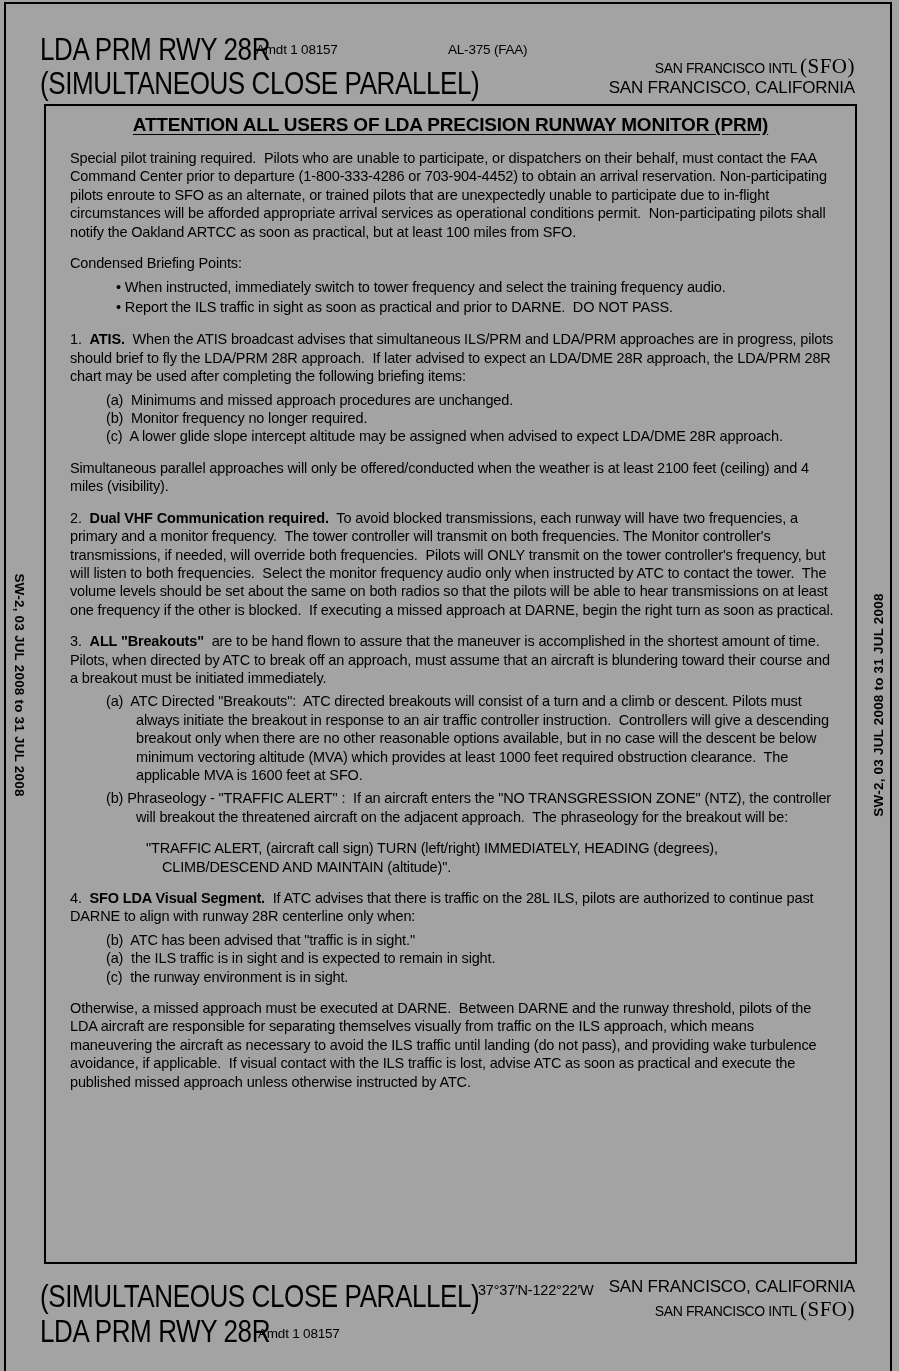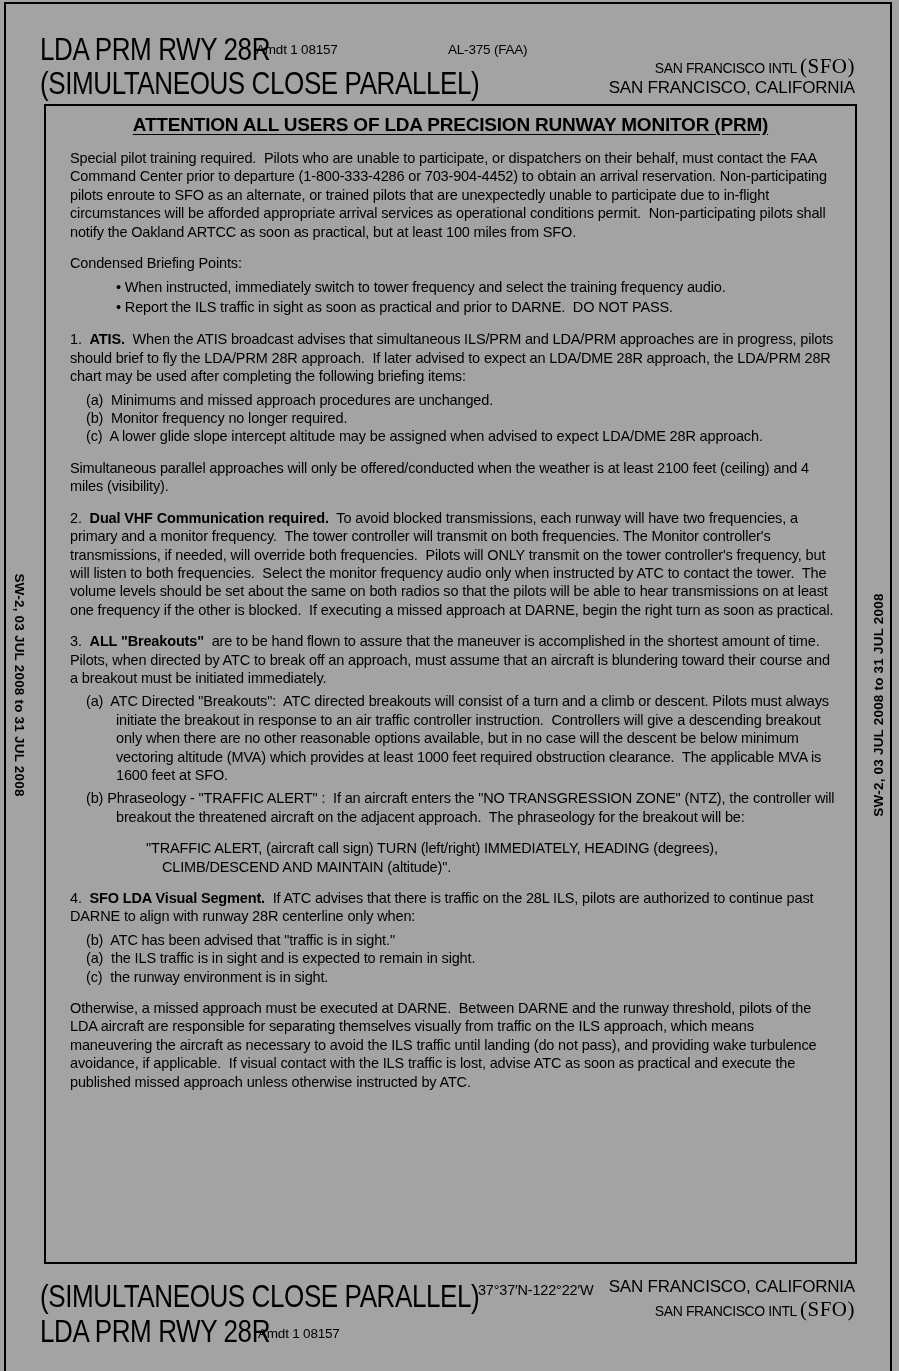--- a/index.html
+++ b/index.html
@@ -37,21 +37,21 @@
     text-decoration:underline;text-underline-offset:3px;
   }
   .doc{
     margin-top:12px;padding:0 20px 0 24px;
     font-size:14.5px;line-height:18.4px;letter-spacing:-0.15px;
   }
   .doc span.run{white-space:pre-wrap;}
   .block{margin-top:13px;}
   .block.list{margin-top:5px;}
   .bullet-item{margin-left:46px;padding-left:14px;text-indent:-14px;line-height:20px;}
-  .alpha-item{margin-left:16px;padding-left:30px;text-indent:-30px;}
+  .alpha-item{margin-left:36px;padding-left:30px;text-indent:-30px;}
   .quote{margin-left:76px;padding-left:16px;text-indent:-16px;}
   .b{font-weight:bold;}
   .u{text-underline-offset:2px;}
 
   
   .side-text{
     position:absolute;white-space:nowrap;
     font-size:13.5px;font-weight:bold;letter-spacing:0.2px;
   }
   .side-left{left:19px;top:685px;transform:translate(-50%,-50%) rotate(90deg);}

